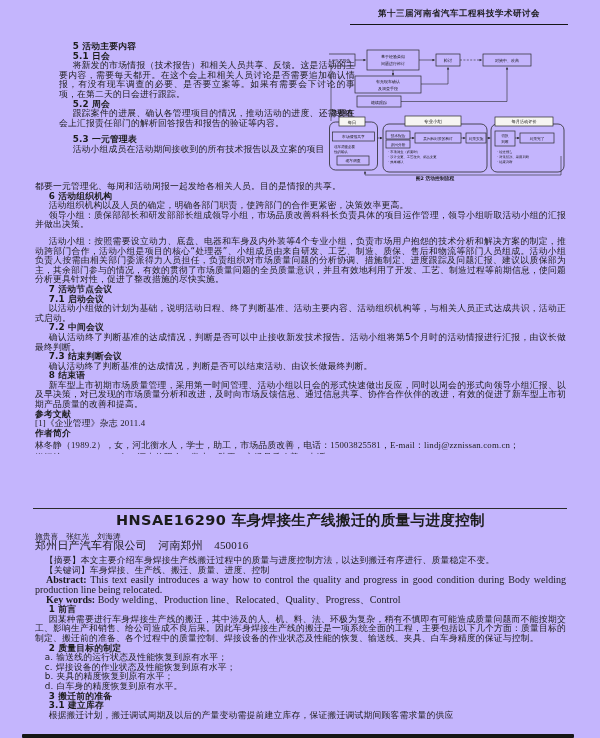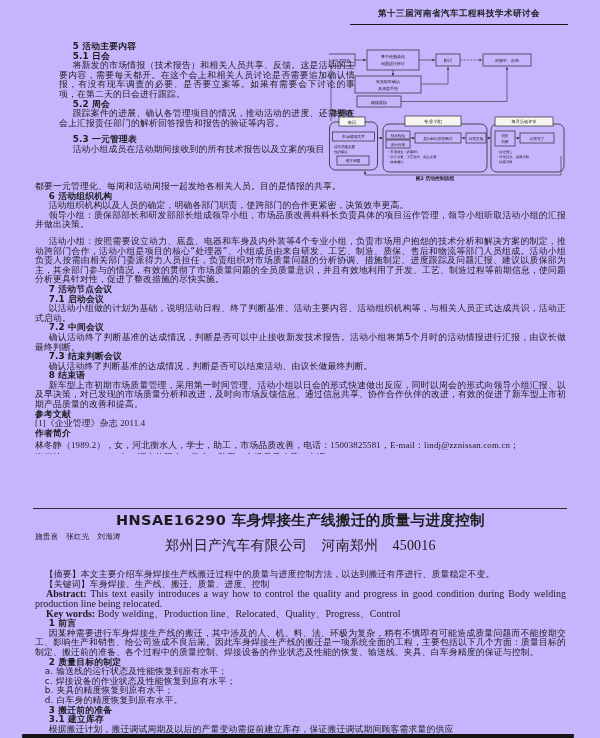--- a/index.html
+++ b/index.html
@@ -26,21 +26,21 @@
   .fullblk{left:35px;top:182px;width:531px;height:272px;}
   
   .divider{position:absolute;left:33px;top:508px;width:534px;height:0;border-top:1.2px solid #2a2a2a;}
   
   .p2{left:35px;top:511px;width:531px;height:227px;}
   .p2 .title{
     font-family:"DejaVu Sans",sans-serif;font-weight:bold;font-size:14.5px;line-height:18px;
     text-align:center;text-indent:0;letter-spacing:.4px;margin-bottom:3px;
   }
   .p2 .authors{font-size:7.6px;line-height:9px;text-align:left;text-indent:0;font-family:"Liberation Serif",serif;}
-  .p2 .affil{font-size:14px;line-height:9px;text-align:center;text-indent:0;font-family:"Liberation Serif",serif;margin-bottom:20px;}
+  .p2 .affil{font-size:11px;line-height:9px;text-align:left;text-indent:0;font-family:"Liberation Serif",serif;margin-bottom:6px;}
   .p2 p.meta{text-indent:1.1em;}
   .p2 p.en{font-family:"Liberation Serif",serif;font-size:10px;line-height:10px;text-indent:1.1em;letter-spacing:0;}
   .p2 .b{font-weight:bold;}
   .p2 p.item{text-indent:1.1em;text-align:left;}
   
   .diag{position:absolute;left:329px;top:46px;width:237px;height:136px;}
   .diag svg{display:block;width:100%;height:100%;}
   .diag text{fill:#161616;font-family:"DejaVu Sans",sans-serif;}
   .diag .bx{fill:none;stroke:#2a2a2a;stroke-width:.7;}
   .diag .bxf{fill:#f6f5f2;stroke:#2a2a2a;stroke-width:.7;}

